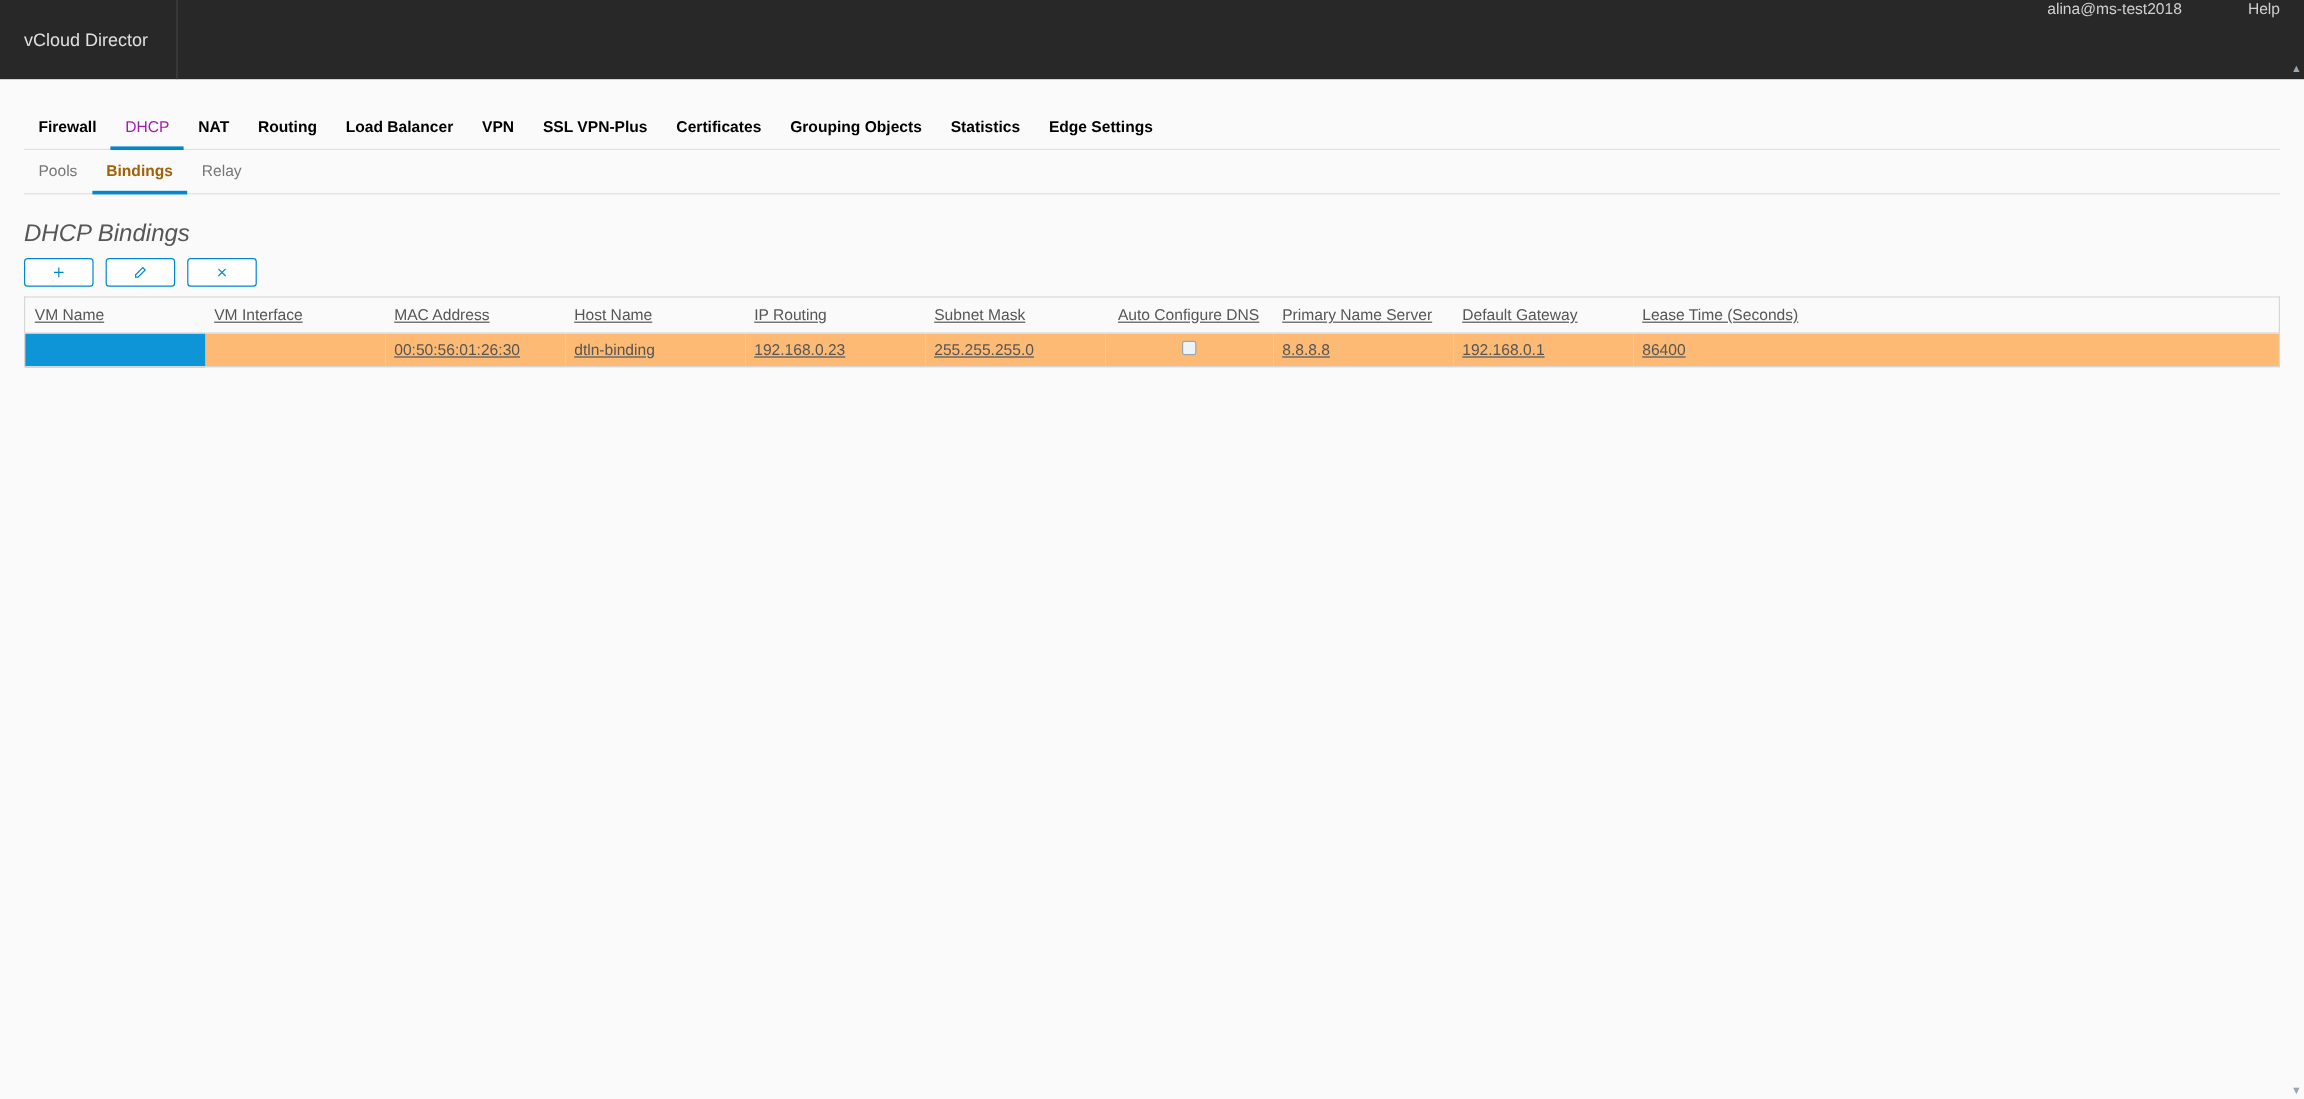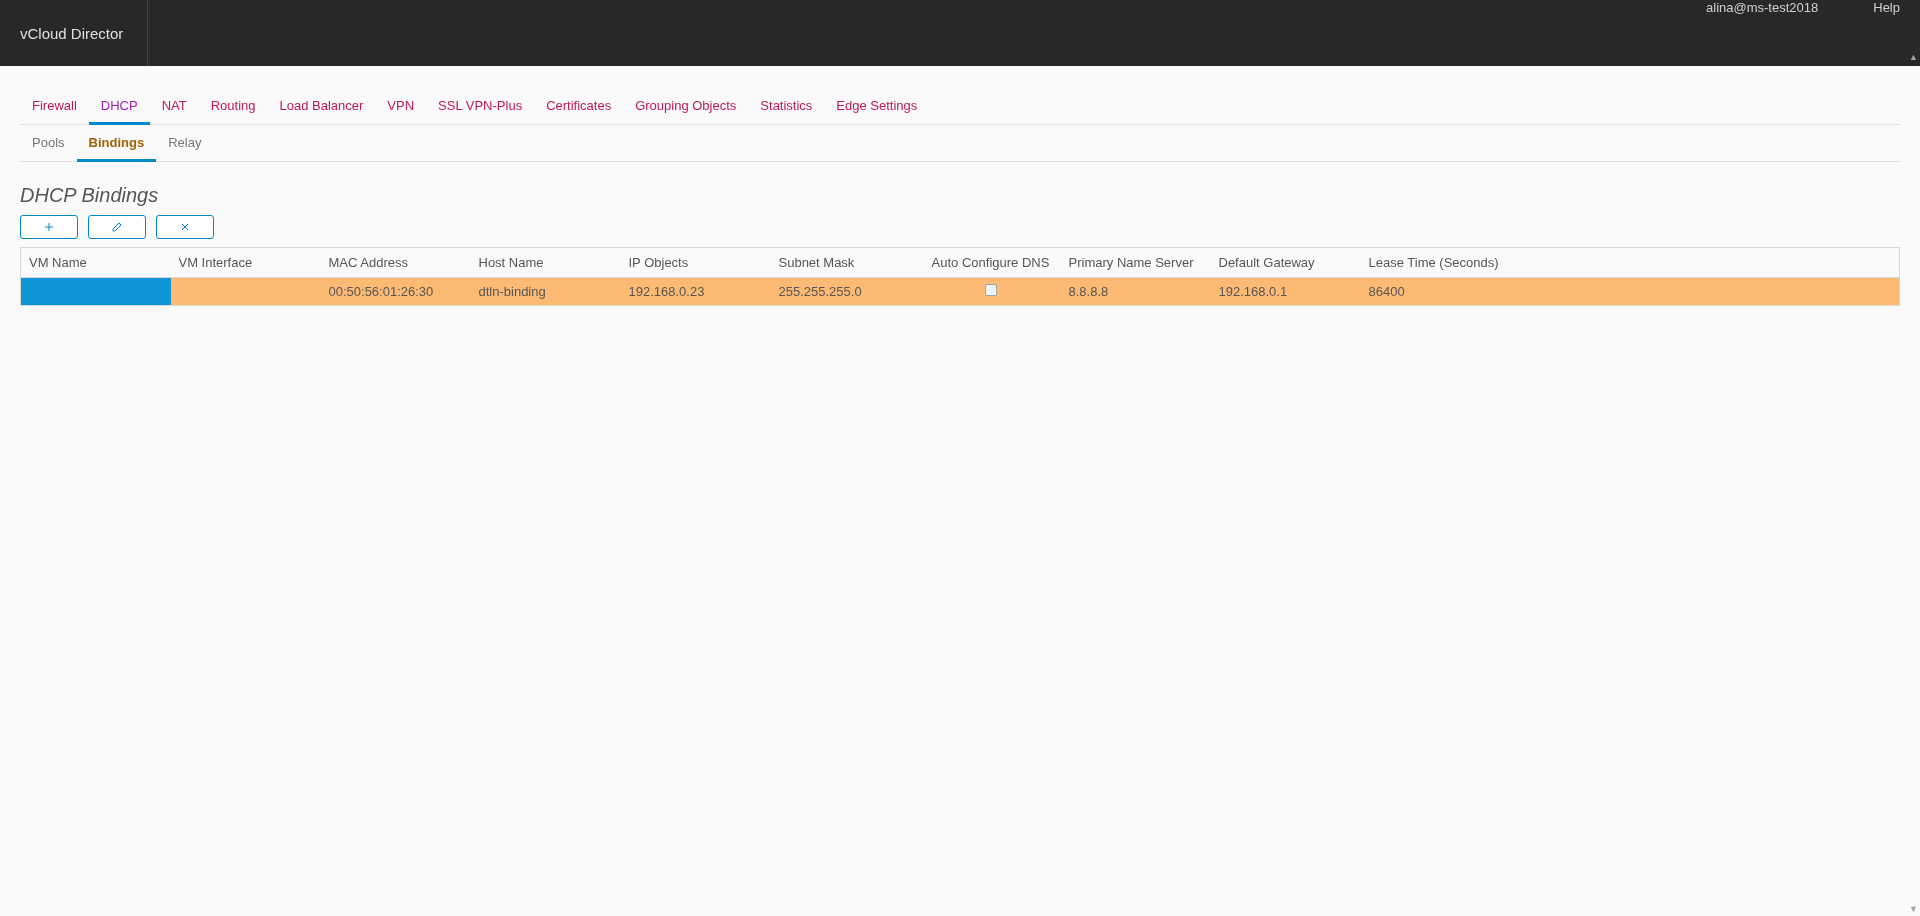--- a/index.html
+++ b/index.html
@@ -34,24 +34,25 @@
     margin-bottom: 10px;
   }
   .tabs {
     display: flex;
     border-bottom: 1px solid #e0e0e0;
     gap: 0;
   }
   .tab {
     padding: 8px 12px 9px;
     font-size: 13px;
-    color: #be185d;
+    color: #000000;
     cursor: pointer;
     border-bottom: 3px solid transparent;
     margin-bottom: -1px;
+    font-weight: bold;
   }
   .tab.active {
     color: #a21caf;
     font-weight: 400;
     border-bottom-color: #0088cf;
   }
   .subtabs {
     display: flex;
     border-bottom: 1px solid #e0e0e0;
     gap: 0;
@@ -96,20 +97,21 @@
     cursor: pointer;
     font-size: 12px;
   }
   .btn svg { width: 12px; height: 12px; fill: none; stroke:#0088cf; stroke-width:2;}
   table.grid {
     width: 100%;
     border-collapse: collapse;
     border: 1px solid #d7d7d7;
     font-size: 13px;
     background: #fff;
+    text-decoration: underline;
   }
   table.grid th {
     text-align: left;
     font-weight: 500;
     color: #565656;
     background: #fafafa;
     padding: 7px 8px;
     border-bottom: 1px solid #d7d7d7;
   }
   table.grid td {
@@ -184,21 +186,21 @@
     </div>
   </div>
 
   <table class="grid">
     <thead>
       <tr>
         <th style="width:150px">VM Name</th>
         <th style="width:150px">VM Interface</th>
         <th style="width:150px">MAC Address</th>
         <th style="width:150px">Host Name</th>
-        <th style="width:150px">IP Objects</th>
+        <th style="width:150px">IP Routing</th>
         <th style="width:150px">Subnet Mask</th>
         <th style="width:140px;text-align:center">Auto Configure DNS</th>
         <th style="width:150px">Primary Name Server</th>
         <th style="width:150px">Default Gateway</th>
         <th>Lease Time (Seconds)</th>
       </tr>
     </thead>
     <tbody>
       <tr class="data-row">
         <td class="selected"></td>

